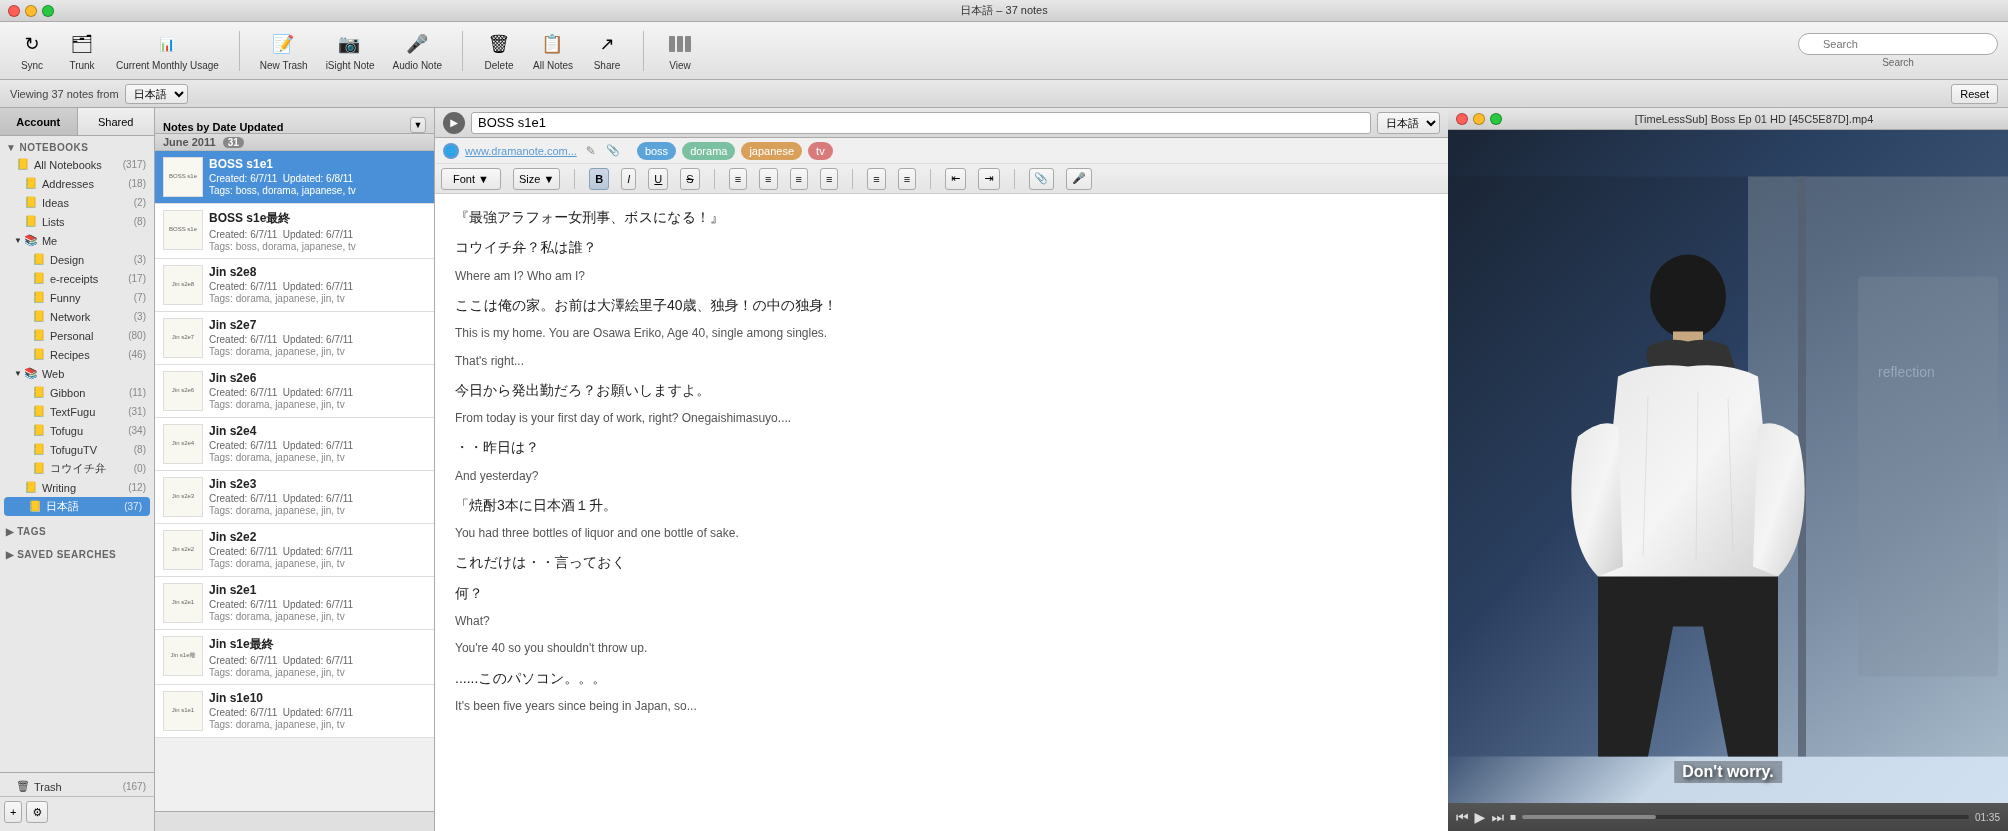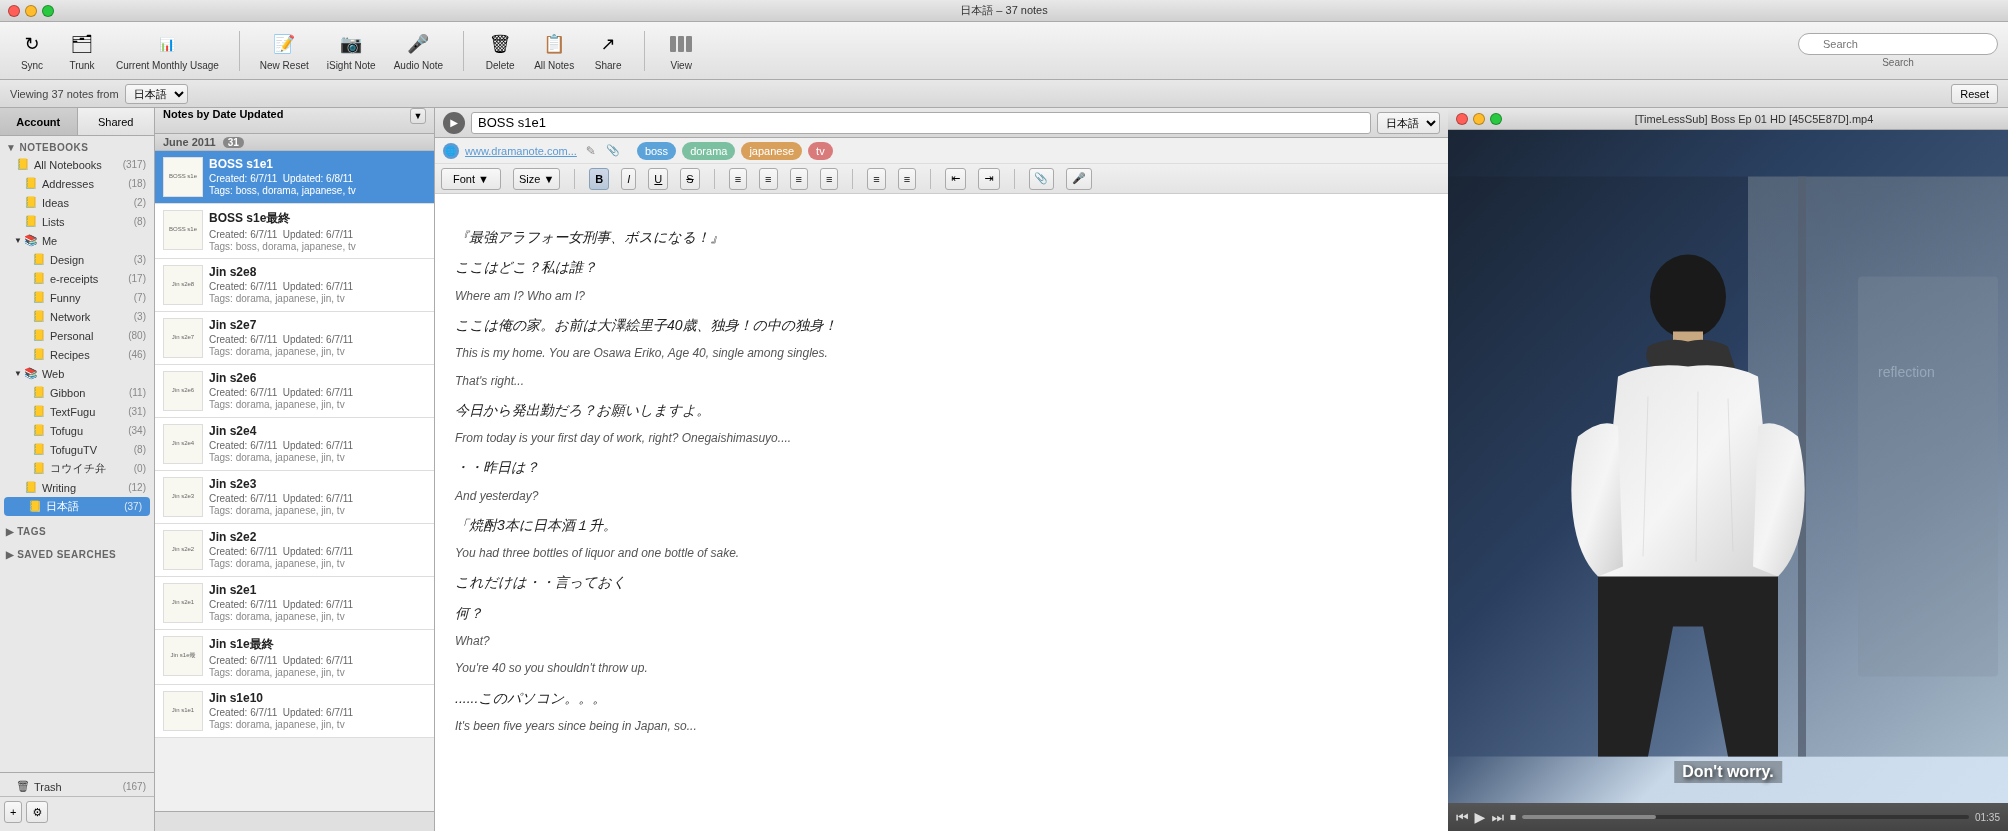--- a/index.html
+++ b/index.html
@@ -246,21 +246,21 @@
       background: #f0f0f0;
       border-right: 1px solid #aaa;
       display: flex;
       flex-direction: column;
       overflow: hidden;
     }
     .notes-list-header {
       background: linear-gradient(to bottom, #e5e5e5, #d5d5d5);
       height: 26px;
       display: flex;
-      align-items: flex-start;
+      align-items: flex-end;
       padding: 0 8px;
       border-bottom: 1px solid #aaa;
       font-size: 11px;
       font-weight: 600;
     }
     .notes-list-title { flex: 1; }
     .notes-sort-btn {
       width: 16px; height: 16px;
       border-radius: 3px;
       border: 1px solid #aaa;
@@ -447,26 +447,25 @@
     .fmt-separator {
       width: 1px; height: 20px;
       background: #bbb;
       margin: 0 2px;
     }
     .fmt-btn-wide { min-width: 30px; }
 
     
     .note-content {
       flex: 1;
-      padding: 32px 20px;
+      padding: 12px 20px;
       overflow-y: auto;
       font-size: 13px;
       line-height: 1.6;
       color: #222;
-      font-style: italic;
     }
     .note-content p { margin-bottom: 8px; }
     .note-content .japanese { font-size: 14px; }
     .note-content .english { font-size: 12px; color: #555; }
 
     
     .video-panel {
       width: 560px;
       background: #1a1a1a;
       display: flex;
@@ -605,21 +604,21 @@
     </div>
     <div class="toolbar-btn">
       <div class="toolbar-icon" style="font-size:13px;">📊</div>
       <span class="toolbar-label">Current Monthly Usage</span>
     </div>
   </div>
   <div class="toolbar-separator"></div>
   <div class="toolbar-group">
     <div class="toolbar-btn">
       <div class="toolbar-icon">📝</div>
-      <span class="toolbar-label">New Reset</span>
+      <span class="toolbar-label">New Trash</span>
     </div>
     <div class="toolbar-btn">
       <div class="toolbar-icon">📷</div>
       <span class="toolbar-label">iSight Note</span>
     </div>
     <div class="toolbar-btn">
       <div class="toolbar-icon">🎤</div>
       <span class="toolbar-label">Audio Note</span>
     </div>
   </div>
@@ -968,21 +967,21 @@
       <div class="fmt-separator"></div>
       <button class="fmt-btn">⇤</button>
       <button class="fmt-btn">⇥</button>
       <div class="fmt-separator"></div>
       <button class="fmt-btn">📎</button>
       <button class="fmt-btn">🎤</button>
     </div>
 
     <div class="note-content" id="note-content">
         <p class="japanese">『最強アラフォー女刑事、ボスになる！』</p>
-        <p class="japanese">ここはどこ？私は誰？</p>
+        <p class="japanese">コウイチ弁？私は誰？</p>
         <p class="english">Where am I? Who am I?</p>
         <p class="japanese">ここは俺の家。お前は大澤絵里子40歳、独身！の中の独身！</p>
         <p class="english">This is my home. You are Osawa Eriko, Age 40, single among singles.</p>
         <p class="english">That's right...</p>
         <p class="japanese">今日から発出勤だろ？お願いしますよ。</p>
         <p class="english">From today is your first day of work, right? Onegaishimasuyo....</p>
         <p class="japanese">・・昨日は？</p>
         <p class="english">And yesterday?</p>
         <p class="japanese">「焼酎3本に日本酒１升。</p>
         <p class="english">You had three bottles of liquor and one bottle of sake.</p>

